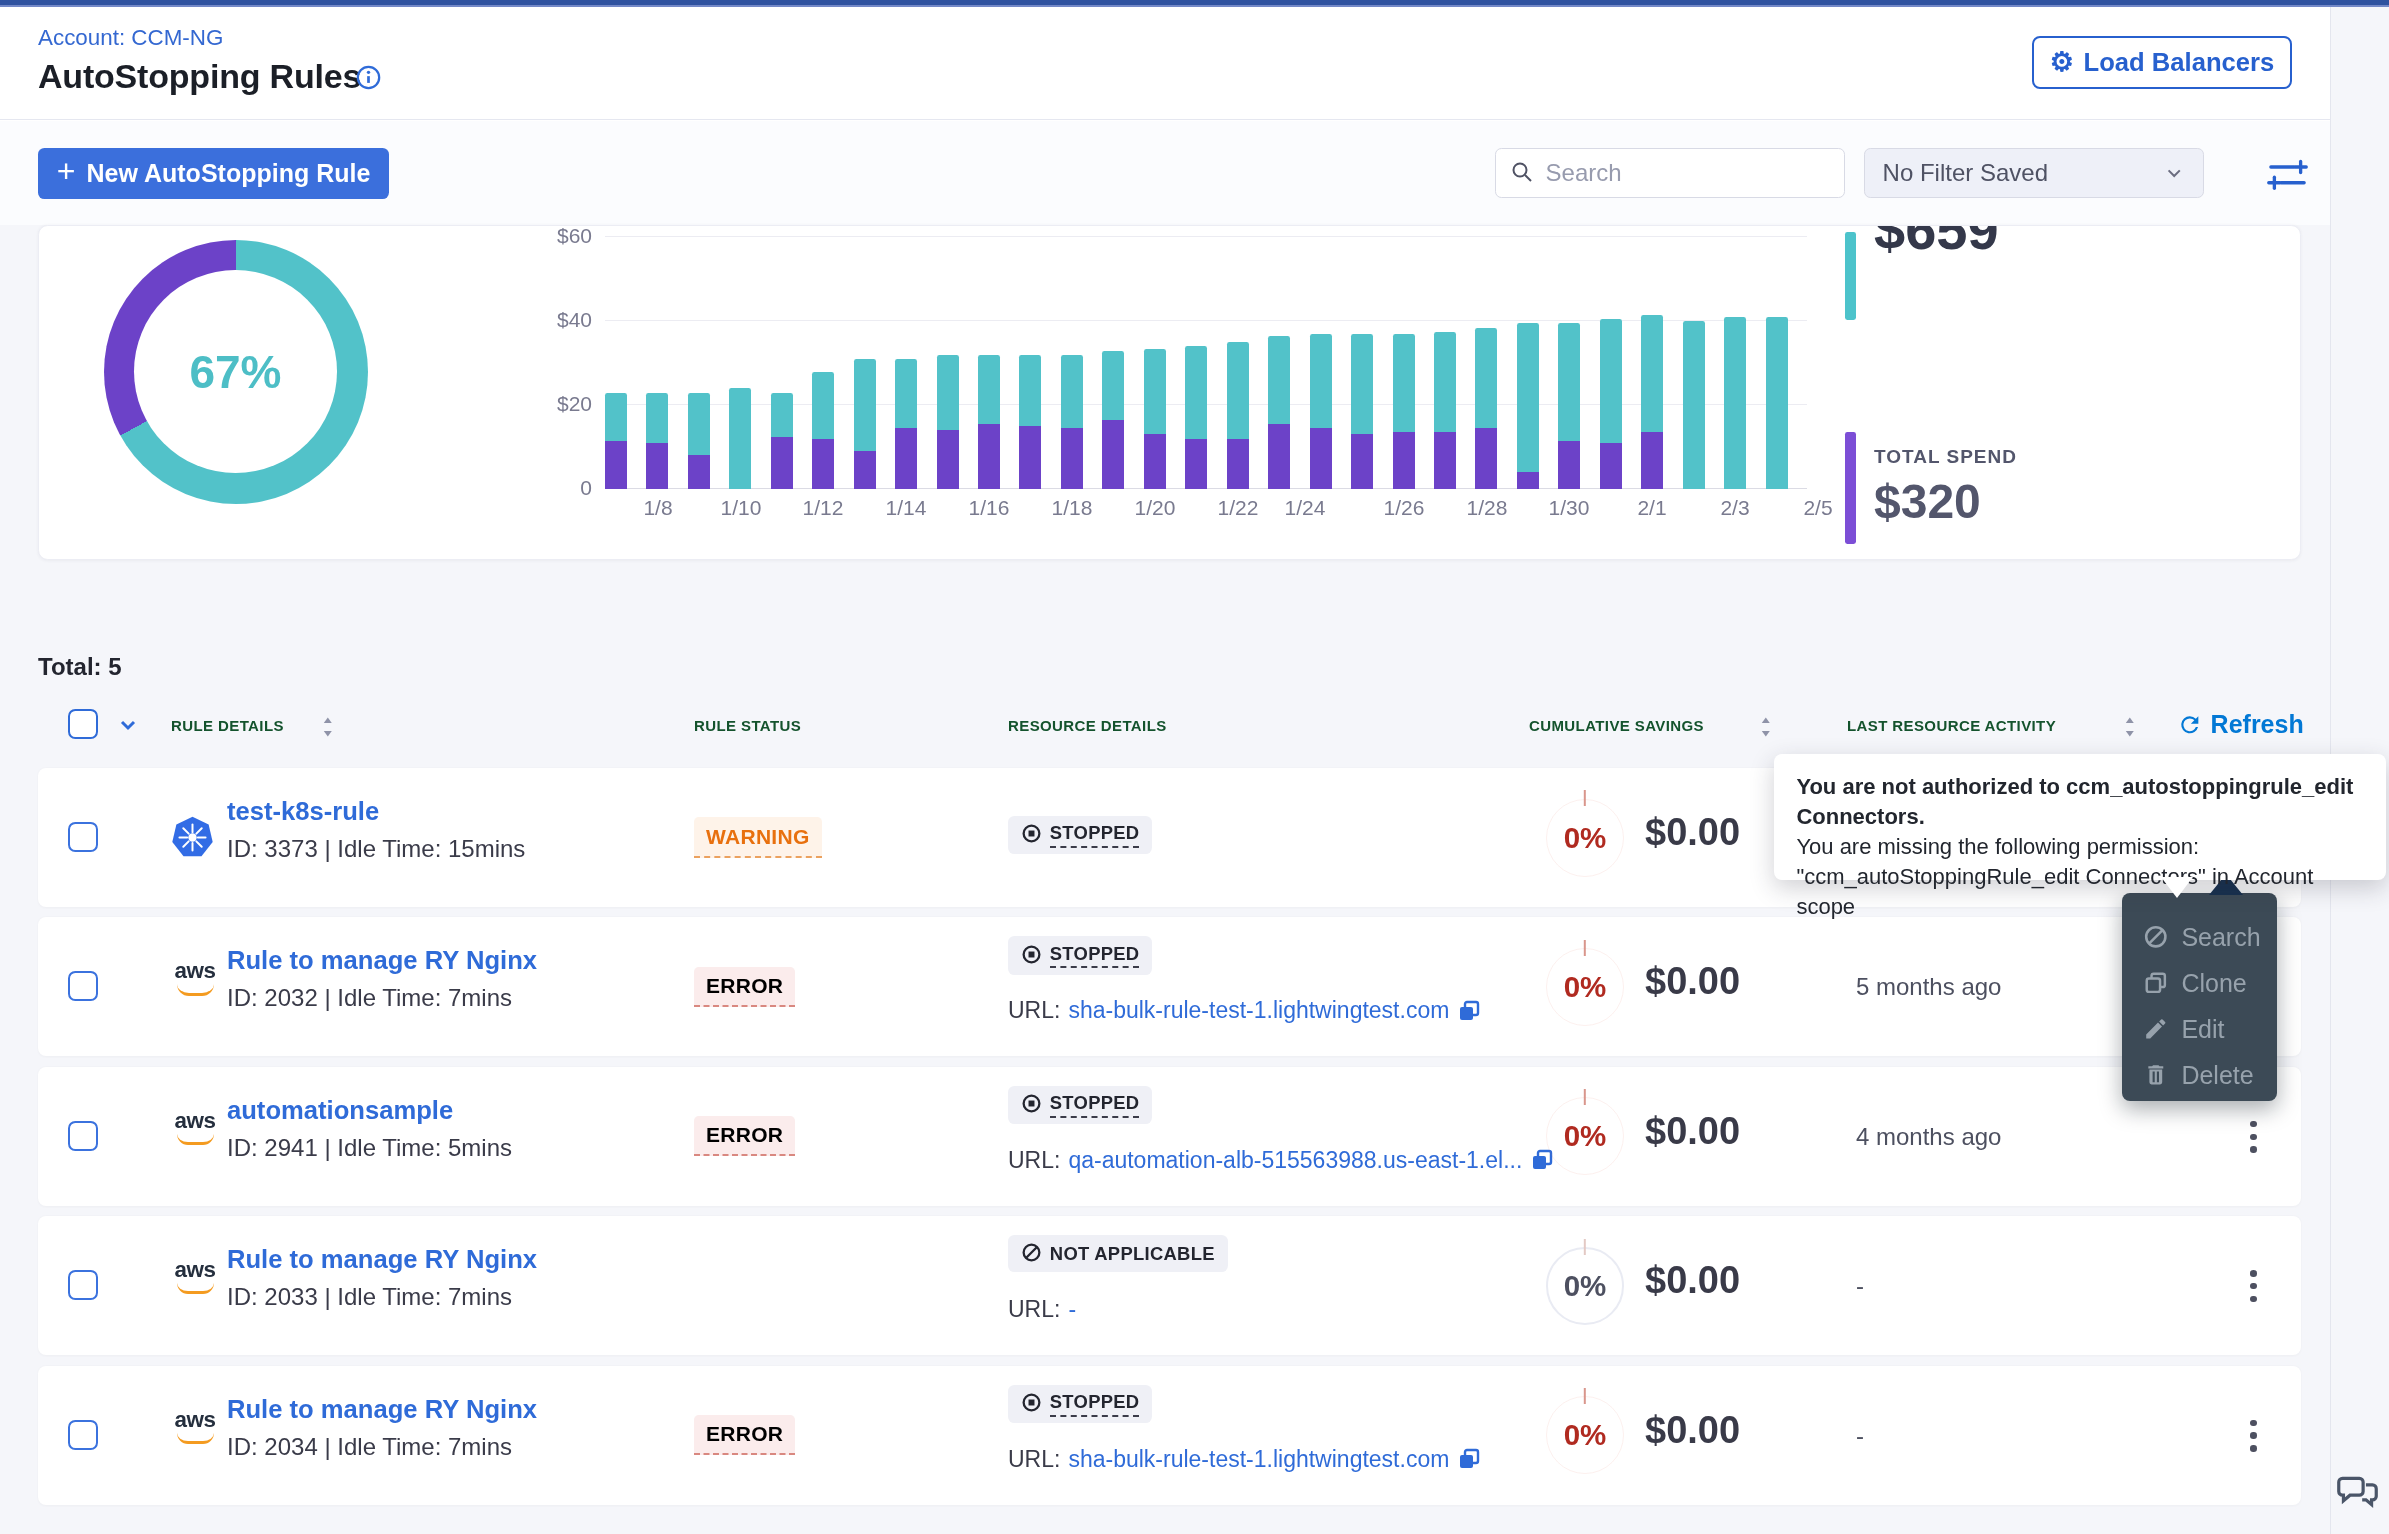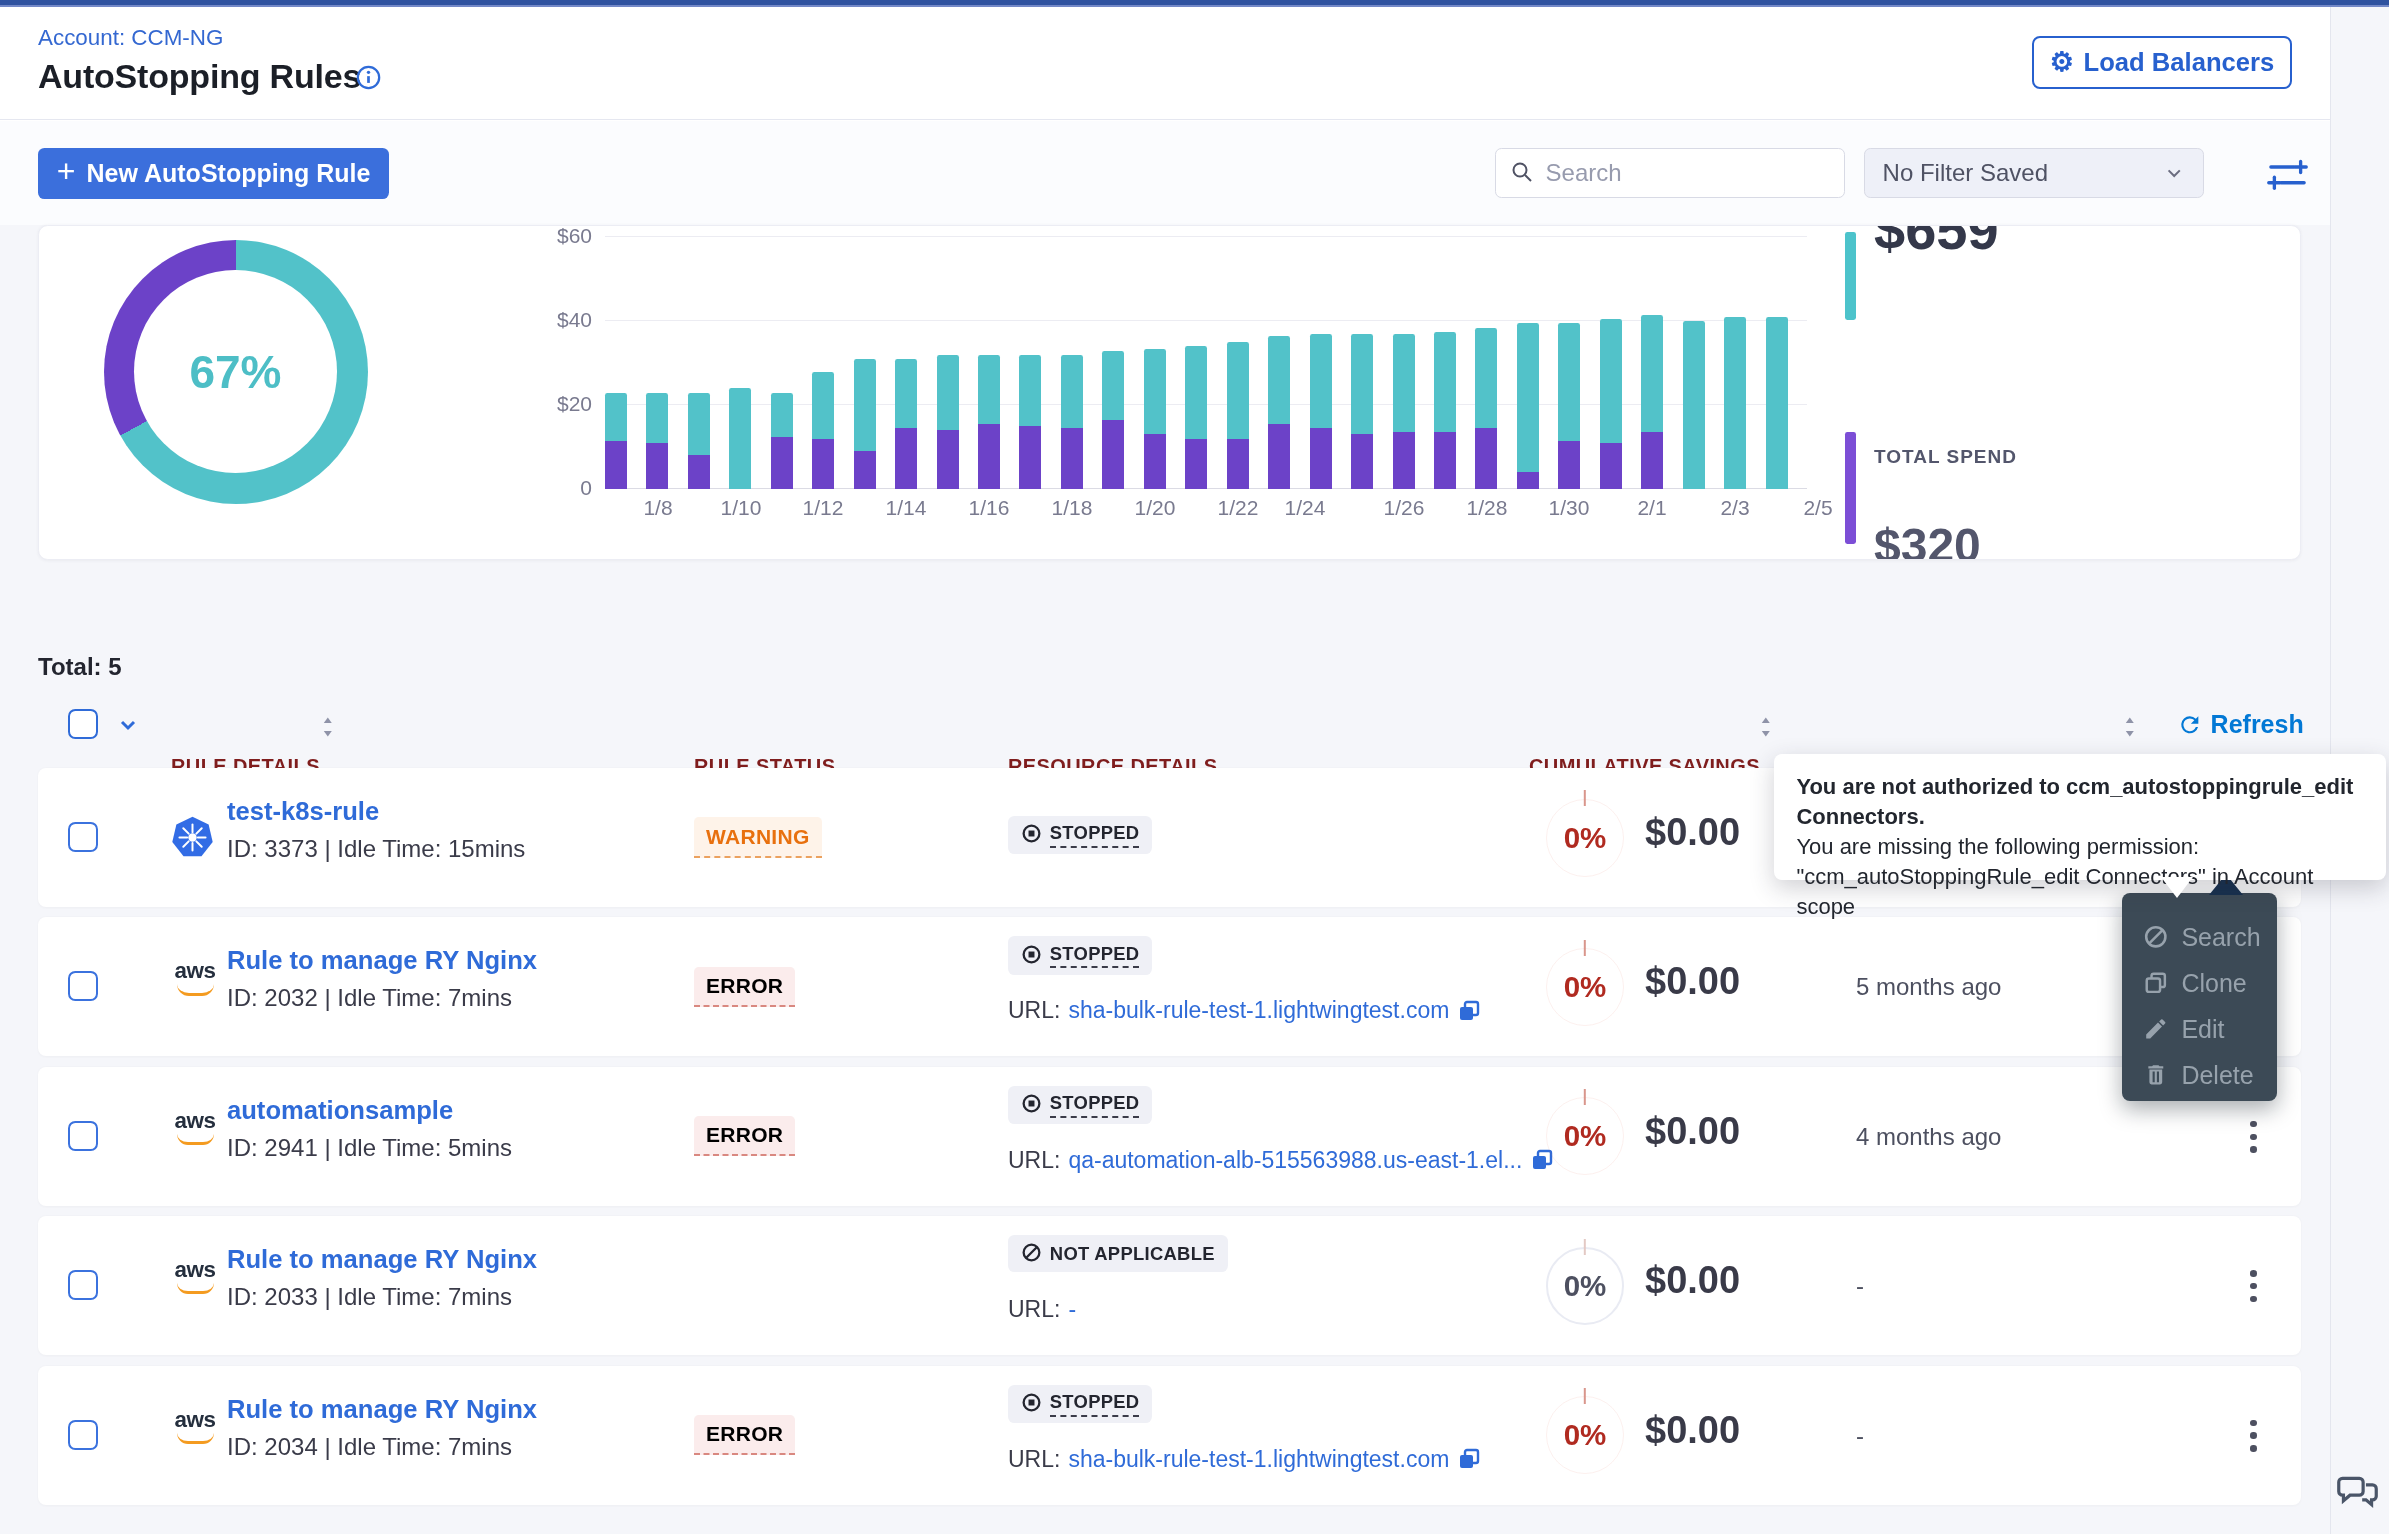--- a/index.html
+++ b/index.html
@@ -50,26 +50,26 @@
   .bar .purple { background:#6C42C8; }
   #xlabels { position:absolute; left:77px; top:270px; width:1246px; height:32px; }
   .xlab { position:absolute; transform:translateX(-50%); font-size:21px; color:#797A8F; white-space:nowrap; }
 
   #stats { left:1806px; top:0; width:447px; height:335px; }
   .accent { position:absolute; border-radius:2.4px; width:11.2px; }
   #sav-accent { left:0; top:6.4px; height:88px; background:#4CC3CB; }
   #sav-value { position:absolute; left:29px; top:-29px; font-size:56px; font-weight:800; color:#34384A; }
   #spend-accent { left:0; top:206px; height:112px; background:#7C4ED6; }
   #spend-label { position:absolute; left:29px; top:220px; font-size:19px; font-weight:700; color:#53566C; letter-spacing:1px; }
-  #spend-value { position:absolute; left:29px; top:248px; font-size:48px; font-weight:700; color:#53566C;margin-top:44px; }
+  #spend-value { position:absolute; left:29px; top:248px; font-size:48px; font-weight:700; color:#53566C; }
 
   
   #total-label { left:38px; top:428px; font-size:24px; font-weight:600; color:#23252F; }
   #thead { left:38px; top:474px; width:2263px; height:54px; }
-  .th { position:absolute; top:17.6px; font-size:20px; font-weight:700; color:#7f1d1d; letter-spacing:0.4px; white-space:nowrap;margin-top:38px; }
+  .th { position:absolute; top:17.6px; font-size:15px; font-weight:700; color:#14532d; letter-spacing:0.4px; white-space:nowrap; }
   .sort { position:absolute; top:16px; width:17.6px; height:24px; }
   #h-cb { position:absolute; left:29.5px; top:9.6px; width:30px; height:30px; border:2.4px solid #2F6BD8; border-radius:7.2px; background:#fff; cursor:pointer; }
   #h-chev { position:absolute; left:78px; top:14.4px; cursor:pointer; }
   #refresh { position:absolute; left:2139px; top:11.2px; display:flex; gap:8px; align-items:center; color:#0278D5;
              font-size:25px; font-weight:600; cursor:pointer; }
 
   #rows { left:38px; top:543px; width:2263px; }
   .row { position:relative; width:2263px; height:139px; background:#fff; border-radius:8px; margin-bottom:10.4px;
          box-shadow:0 0.8px 2.4px rgba(40,41,61,.04); }
   .rcb { position:absolute; left:29.5px; top:54px; width:30px; height:30px; border:2.4px solid #3B72DE; border-radius:7.2px; background:#fff; cursor:pointer; }

